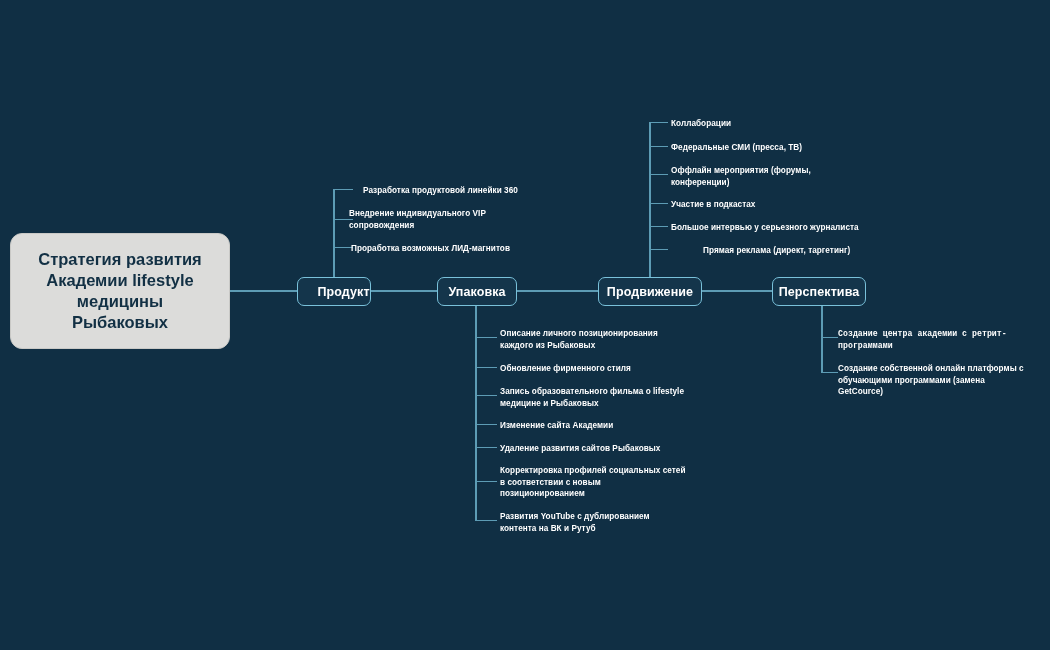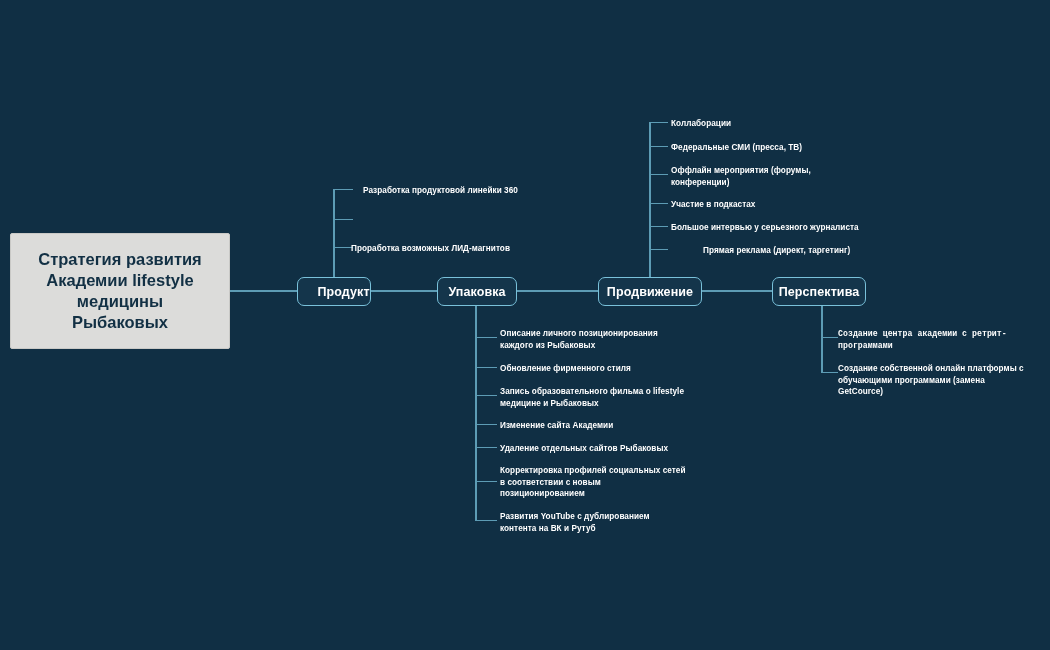--- a/index.html
+++ b/index.html
@@ -19,21 +19,21 @@
 
   
   .root-node {
     position: absolute;
     left: 10px;
     top: 233px;
     width: 220px;
     height: 116px;
     background: #dcdcda;
     border: 1px solid #c9c9c6;
-    border-radius: 2px;
+    border-radius: 12px;
     display: flex;
     align-items: center;
     justify-content: center;
     box-sizing: border-box;
   }
   .root-node .root-text {
     color: #123044;
     font-size: 16.5px;
     font-weight: bold;
     line-height: 1.28;
@@ -129,38 +129,40 @@
   <div class="branch-node" id="node-perspektiva" style="left:772px; top:277px; width:94px;">
     <span class="branch-label">Перспектива</span>
   </div>
 
   <div class="vline" style="left:333px; top:189px; height:89px;"></div>
   <div class="stub" style="left:334px; top:189px; width:19px;"></div>
   <div class="stub" style="left:334px; top:219px; width:19px;"></div>
   <div class="stub" style="left:334px; top:247px; width:19px;"></div>
 
   <div class="leaf" style="left:355px; top:185px; width:200px;padding-left:8px;">Разработка продуктовой линейки 360</div>
+  <div class="leaf" style="left:349px; top:208px; width:180px; white-space:pre-line;">Внедрение индивидуального VIP
+сопровождения</div>
   <div class="leaf" style="left:351px; top:243px; width:200px;">Проработка возможных ЛИД-магнитов</div>
 
   <div class="vline" style="left:475px; top:306px; height:215px;"></div>
   <div class="stub" style="left:476px; top:337px; width:21px;"></div>
   <div class="stub" style="left:476px; top:367px; width:21px;"></div>
   <div class="stub" style="left:476px; top:395px; width:21px;"></div>
   <div class="stub" style="left:476px; top:424px; width:21px;"></div>
   <div class="stub" style="left:476px; top:447px; width:21px;"></div>
   <div class="stub" style="left:476px; top:481px; width:21px;"></div>
   <div class="stub" style="left:476px; top:520px; width:21px;"></div>
 
   <div class="leaf" style="left:500px; top:328px; width:200px; white-space:pre-line;">Описание личного позиционирования
 каждого из Рыбаковых</div>
   <div class="leaf" style="left:500px; top:363px; width:200px;">Обновление фирменного стиля</div>
   <div class="leaf" style="left:500px; top:386px; width:200px; white-space:pre-line;">Запись образовательного фильма о lifestyle
 медицине и Рыбаковых</div>
   <div class="leaf" style="left:500px; top:420px; width:200px;">Изменение сайта Академии</div>
-  <div class="leaf" style="left:500px; top:443px; width:200px;">Удаление отдельных сайтов Рыбаковых</div>
+  <div class="leaf" style="left:500px; top:443px; width:200px;">Удаление развития сайтов Рыбаковых</div>
   <div class="leaf" style="left:500px; top:465px; width:200px; white-space:pre-line;">Корректировка профилей социальных сетей
 в соответствии с новым
 позиционированием</div>
   <div class="leaf" style="left:500px; top:511px; width:200px; white-space:pre-line;">Развития YouTube с дублированием
 контента на ВК и Рутуб</div>
 
   <div class="vline" style="left:649px; top:122px; height:156px;"></div>
   <div class="stub" style="left:650px; top:122px; width:18px;"></div>
   <div class="stub" style="left:650px; top:146px; width:18px;"></div>
   <div class="stub" style="left:650px; top:174px; width:18px;"></div>

